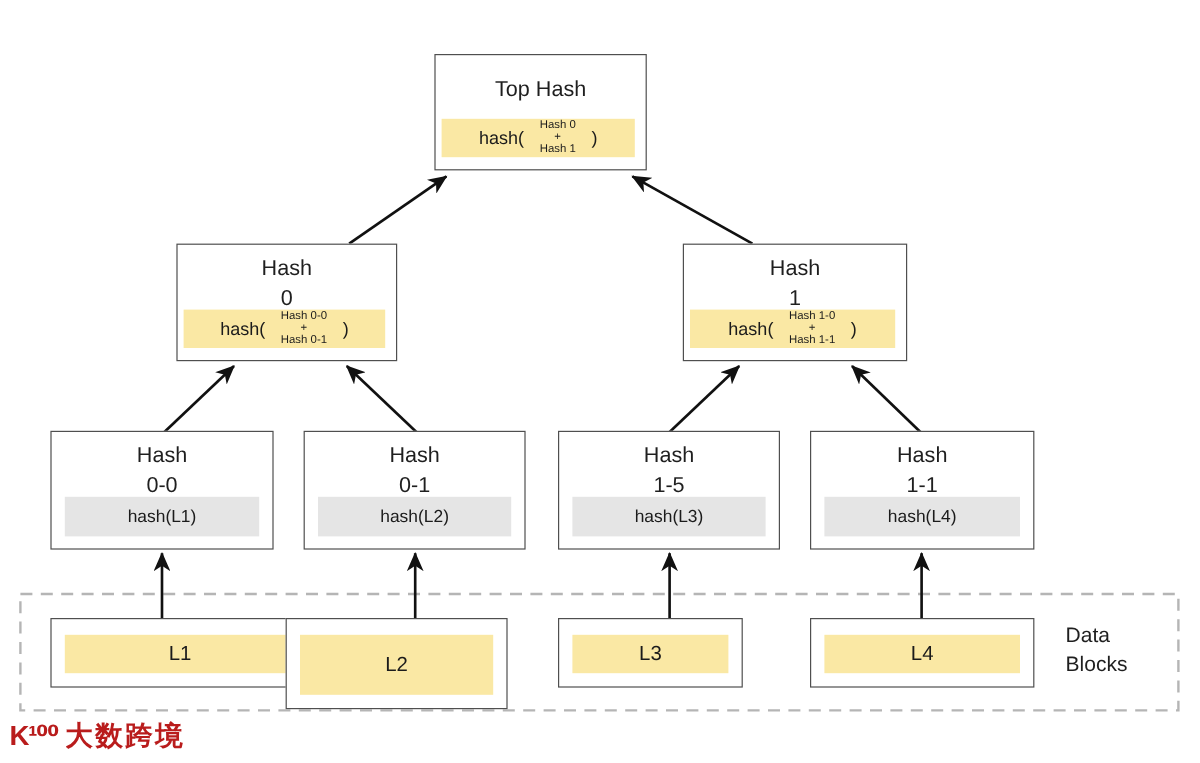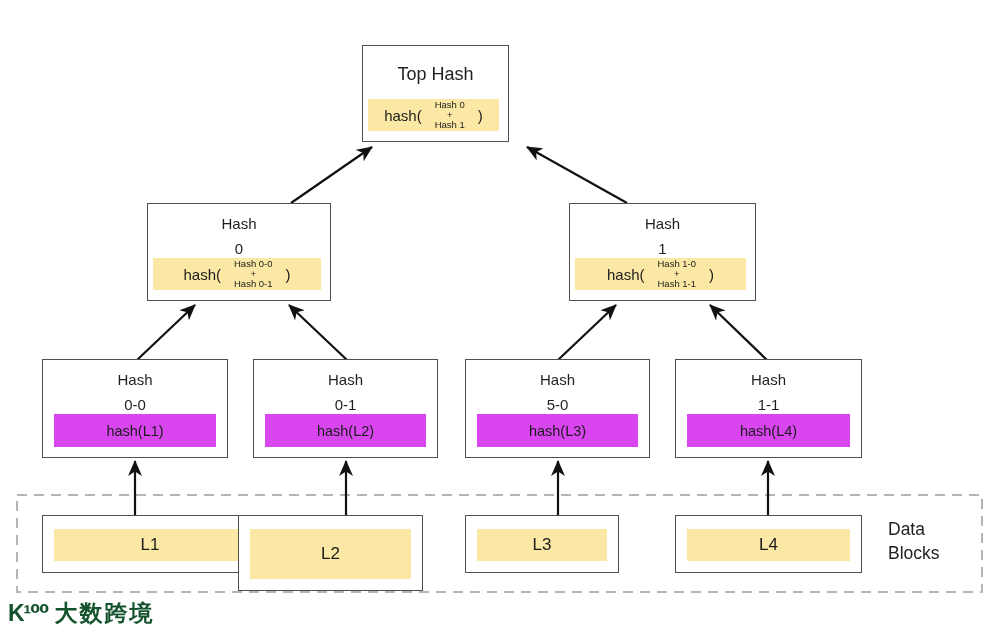--- a/index.html
+++ b/index.html
@@ -26,21 +26,21 @@
     pointer-events: none;
   }
   .node {
     position: absolute;
     background: #ffffff;
     border: 1.4px solid #4f4f4f;
     box-sizing: border-box;
   }
   .node-title {
     text-align: center;
-    font-size: 15px;
+    font-size: 18px;
     line-height: 25px;
     color: #1f1f1f;
   }
   .node-title.single { margin-top: 16px; font-size: 18px; }
   .node-title.double { margin-top: 7px; }
   .node-title .tl { display: block; }
   .hash-bar {
     position: absolute;
     left: 5px; right: 9px; bottom: 10px;
     height: 32px;
@@ -60,21 +60,21 @@
     align-items: center;
     font-size: 9.5px;
     line-height: 10px;
     color: #1b1b1b;
     text-align: center;
   }
   .leaf-bar {
     position: absolute;
     left: 11px; right: 11px; bottom: 10px;
     height: 33px;
-    background: #d946ef;
+    background: #e5e5e5;
     display: flex;
     align-items: center;
     justify-content: center;
     font-size: 14.5px;
     color: #1b1b1b;
   }
   .block {
     position: absolute;
     background: #ffffff;
     border: 1.4px solid #4f4f4f;
@@ -99,21 +99,21 @@
     color: #1f1f1f;
   }
   .db-label span { display: block; }
   .watermark {
     position: absolute;
     left: 8px;
     top: 598px;
     display: flex;
     align-items: center;
     gap: 6px;
-    color: #14532d;
+    color: #b91c1c;
     font-weight: bold;
     user-select: none;
   }
   .wm-logo { font-size: 23px; letter-spacing: -1px; }
   .wm-text { font-size: 23px; letter-spacing: 2px; }
 </style>
 </head>
 <body>
 
 <div class="stage">
@@ -134,21 +134,21 @@
     <line x1="347" y1="360" x2="289" y2="305" stroke="#111111" stroke-width="2.2" marker-end="url(#ah)"></line>
     <line x1="558" y1="360" x2="616" y2="305" stroke="#111111" stroke-width="2.2" marker-end="url(#ah)"></line>
     <line x1="767" y1="360" x2="710" y2="305" stroke="#111111" stroke-width="2.2" marker-end="url(#ah)"></line>
 
     <line x1="135" y1="516" x2="135" y2="461" stroke="#111111" stroke-width="2.2" marker-end="url(#ah)"></line>
     <line x1="346" y1="516" x2="346" y2="461" stroke="#111111" stroke-width="2.2" marker-end="url(#ah)"></line>
     <line x1="558" y1="516" x2="558" y2="461" stroke="#111111" stroke-width="2.2" marker-end="url(#ah)"></line>
     <line x1="768" y1="516" x2="768" y2="461" stroke="#111111" stroke-width="2.2" marker-end="url(#ah)"></line>
   </svg>
 
-  <div class="node" style="left:362px;top:45px;width:147px;height:97px">
+  <div class="node" style="left:362px;top:45px;width:177px;height:97px">
     <div class="node-title single">Top Hash</div>
     <div class="hash-bar">
       <span class="hash-fn">hash(</span>
       <span class="hash-args">
         <span>Hash 0</span>
         <span>+</span>
         <span>Hash 1</span>
       </span>
       <span class="hash-close">)</span>
     </div>
@@ -202,21 +202,21 @@
       <span class="tl">0-1</span>
     </div>
     <div class="leaf-bar">
       <span>hash(L2)</span>
     </div>
   </div>
 
   <div class="node" style="left:465px;top:359px;width:185px;height:99px">
     <div class="node-title double">
       <span class="tl">Hash</span>
-      <span class="tl">5-0</span>
+      <span class="tl">1-5</span>
     </div>
     <div class="leaf-bar">
       <span>hash(L3)</span>
     </div>
   </div>
 
   <div class="node" style="left:675px;top:359px;width:187px;height:99px">
     <div class="node-title double">
       <span class="tl">Hash</span>
       <span class="tl">1-1</span>

